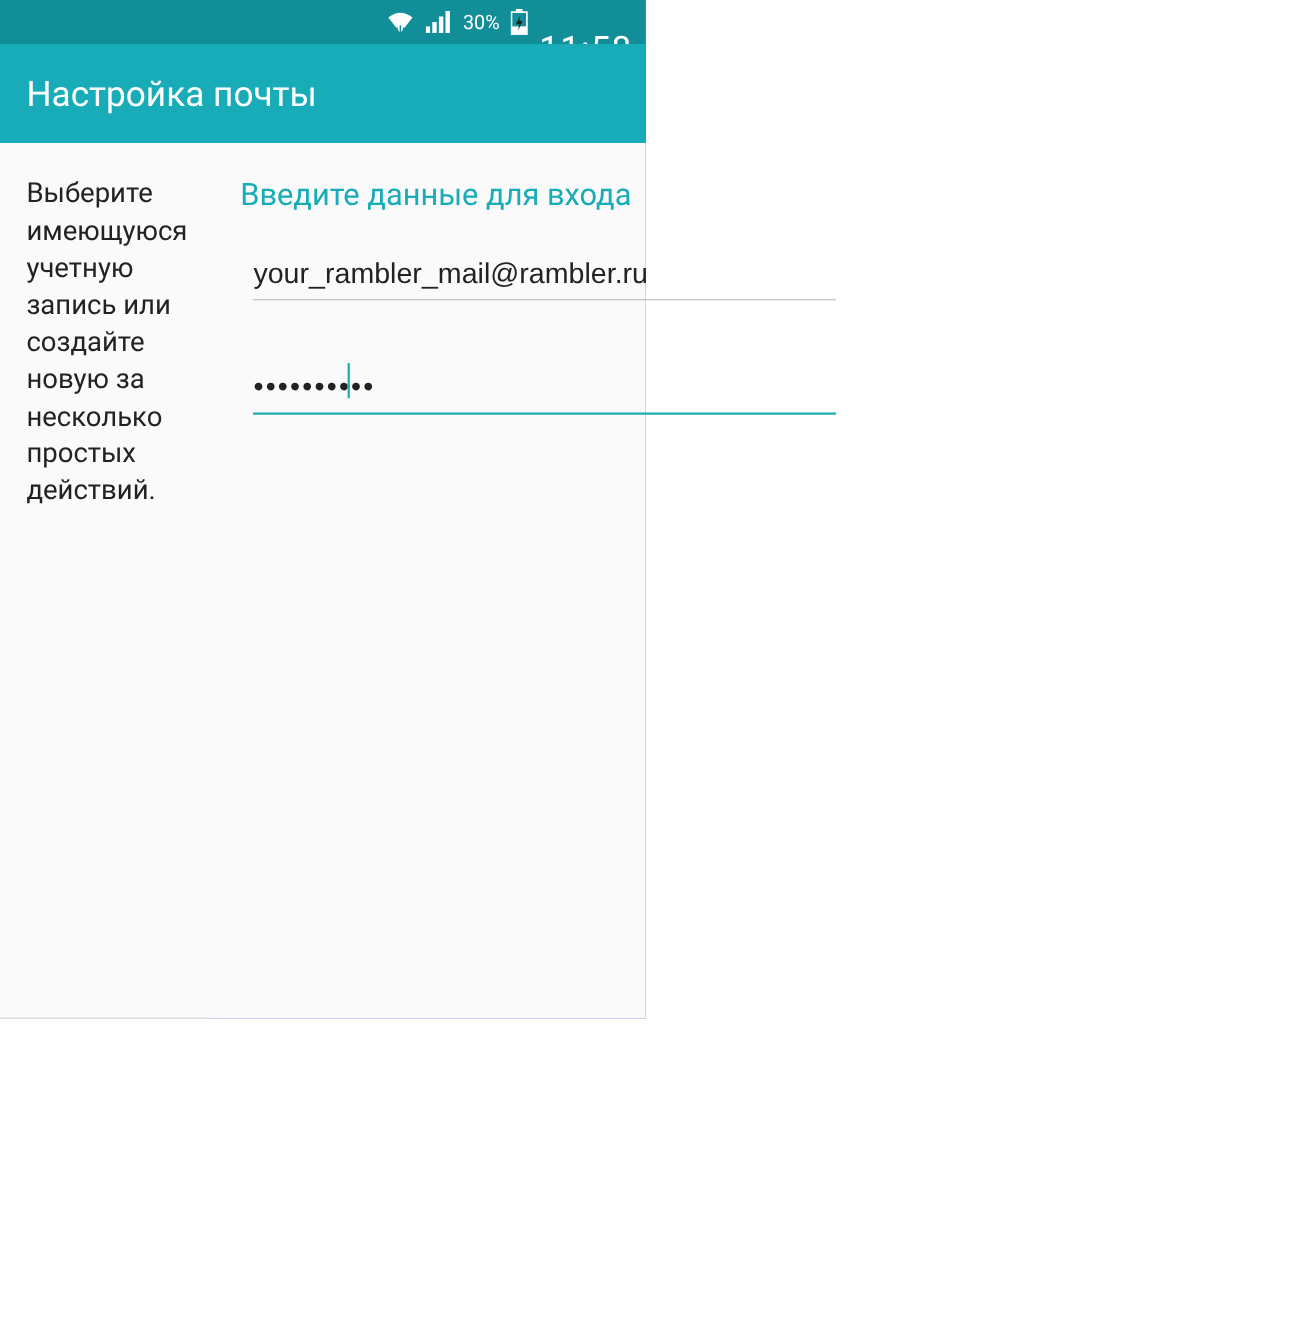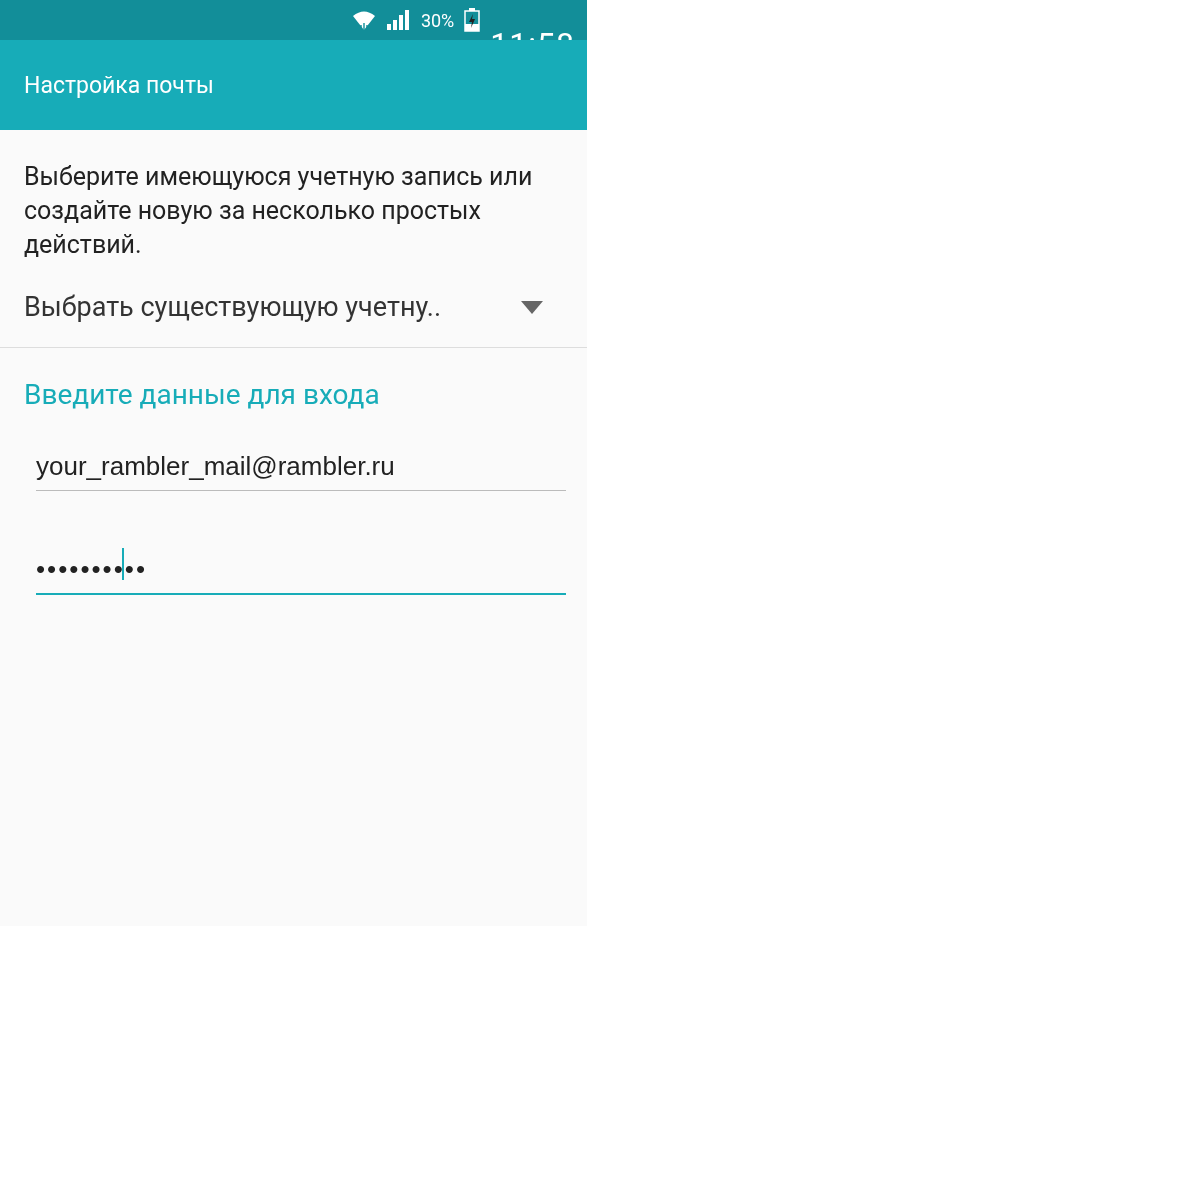--- a/index.html
+++ b/index.html
@@ -45,27 +45,27 @@
     }
     .app-bar {
       height: 90px;
       background: #17acb8;
       display: flex;
       align-items: center;
       padding: 0 24px;
     }
     .app-bar-title {
       color: #fff;
-      font-size: 23px;
+      font-size: 32px;
       font-weight: 400;
     }
     .content {
       flex: 1;
       display: flex;
-      flex-direction: column;
+      flex-direction: row;
       background: #fafafa;
     }
     .intro-section {
       padding: 30px 24px 24px 24px;
       border-bottom: 1px solid #ddd;
     }
     .intro-text {
       font-size: 25px;
       color: #222;
       line-height: 1.35;
@@ -236,24 +236,20 @@
     <span class="time">11:58</span>
   </div>
 
   <div class="app-bar">
     <div class="app-bar-title">Настройка почты</div>
   </div>
 
   <div class="content">
     <div class="intro-section">
       <div class="intro-text">Выберите имеющуюся учетную запись или создайте новую за несколько простых действий.</div>
-      <div class="account-selector">
-        <span class="account-selector-text">Выбрать существующую учетну..</span>
-        <span class="dropdown-arrow"></span>
-      </div>
     </div>
 
     <div class="login-section">
       <div class="login-label">Введите данные для входа</div>
       <input class="input-field" type="text" value="your_rambler_mail@rambler.ru" style="">
       <div class="password-wrapper">
         <input class="password-field" type="text" value="••••••••••" style="">
         <div class="cursor"></div>
       </div>
     </div>

